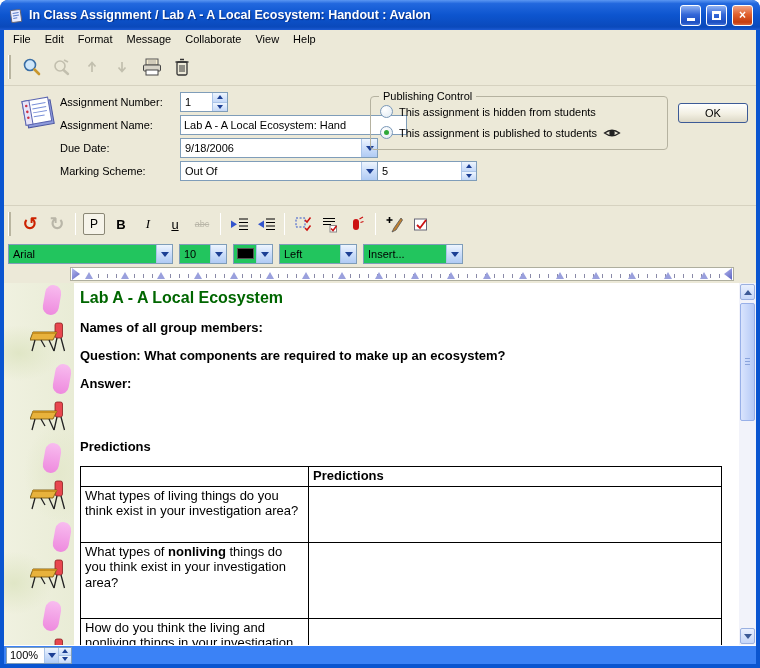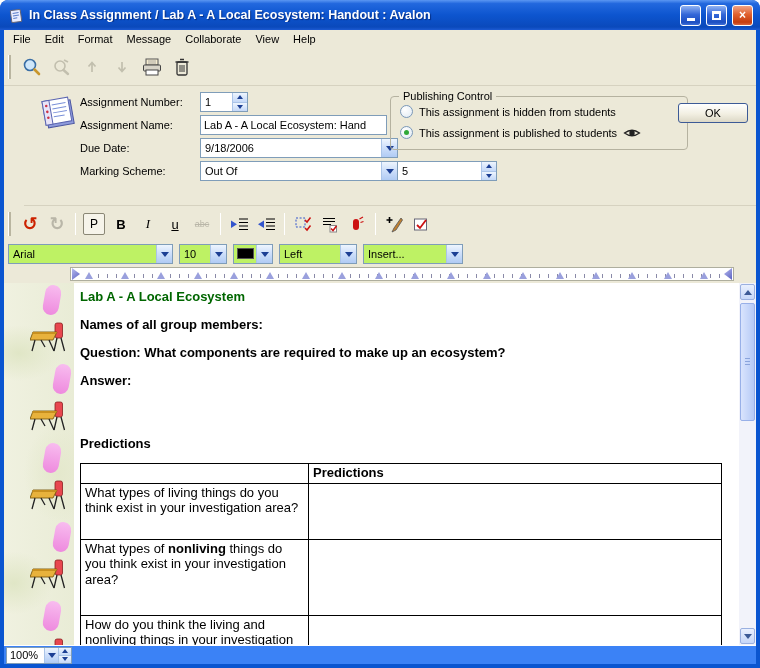--- a/index.html
+++ b/index.html
@@ -32,21 +32,21 @@
 
   
   .toolbar1 { height:38px; display:flex; align-items:center; gap:3px; padding-left:3px;
     border-bottom:1px solid #d6d2c0; }
   .grip { width:3px; height:24px; margin:0 4px 0 1px;
     background:linear-gradient(90deg,#fff 0 1px,#b9b5a0 1px 3px); }
   .icon-btn { width:27px; height:27px; display:flex; align-items:center; justify-content:center; }
 
   
   .formpanel { height:120px; position:relative; font-size:11px;
-    border-bottom:1px solid #d6d2c0;margin-left:20px; }
+    border-bottom:1px solid #d6d2c0; }
   .form-label { position:absolute; left:56px; width:118px; height:20px; line-height:20px; }
   .ctl { position:absolute; height:20px; background:#fff; border:1px solid #7f9db9;
     display:flex; align-items:stretch; font-size:11px; }
   .ctl .val { flex:1; display:flex; align-items:center; padding-left:4px; overflow:hidden; white-space:nowrap; }
   .dd-btn { width:16px; background:linear-gradient(180deg,#eef5fe,#cfe0fa 45%,#b0cbf4);
     border-left:1px solid #aac4e8; display:flex; align-items:center; justify-content:center; }
   .dd-arrow { width:0; height:0; border-left:4px solid transparent; border-right:4px solid transparent;
     border-top:5px solid #1c3f94; }
   .spin-col { width:15px; display:flex; flex-direction:column; border-left:1px solid #aac4e8; }
   .spin-half { flex:1; background:linear-gradient(180deg,#eef5fe,#c4d8f8); display:flex;
@@ -77,21 +77,21 @@
     font-size:13px; }
   .sep { width:1px; height:22px; background:#b9b5a0; border-right:1px solid #fff; margin:0 3px; }
   .glyph-red { color:#cc2200; font-size:18px; font-weight:bold; }
   .glyph-gray { color:#b9b6a8; font-size:18px; font-weight:bold; }
   .p-btn { width:22px; height:22px; border:1px solid #8a8775; border-radius:2px;
     background:#f6f4ea; font-size:12px; display:flex; align-items:center; justify-content:center; }
   .b-b { font-weight:bold; } .b-i { font-style:italic; font-family:"Liberation Serif",serif; }
   .b-u { text-decoration:underline; }
   .b-s { color:#b9b6a8; font-size:9px; text-decoration:line-through; }
   .etb2 { height:24px; display:flex; align-items:center; gap:6px; padding-left:4px; }
-  .combo { height:20px; background:#bef264; border:1px solid #7f9db9; display:flex; font-size:11px; }
+  .combo { height:20px; background:#22c55e; border:1px solid #7f9db9; display:flex; font-size:11px; }
   .combo .val { flex:1; display:flex; align-items:center; padding-left:4px; white-space:nowrap; overflow:hidden;}
   .swatch { width:17px; height:11px; margin:3px 0 0 3px; border:1px solid #555; }
 
   
   .ruler { height:17px; position:relative; }
   .ruler-bar { position:absolute; left:66px; right:22px; top:1px; height:14px;
     background:#fff; border:1px solid #aeae9e; }
   .ruler-bar::after { content:""; position:absolute; left:10px; right:10px; bottom:2px; height:4px;
     background:repeating-linear-gradient(90deg,transparent 0 8px,#8a8aa8 8px 9px); }
   .ruler-tri { position:absolute; bottom:1px; width:0; height:0; z-index:2;
@@ -108,21 +108,21 @@
     background:
       radial-gradient(60px 40px at 15px 70px,#e0e6c6 0%,transparent 70%),
       radial-gradient(50px 70px at 55px 190px,#e4e8cc 0%,transparent 70%),
       radial-gradient(55px 45px at 10px 300px,#e0e6c6 0%,transparent 70%),
       linear-gradient(90deg,#f0f1e0,#e9ecd6); }
   .strip-unit { height:77px; position:relative; }
   .capsule { width:16px; height:30px; border-radius:8px;
     background:linear-gradient(180deg,#f8bcef,#ee8ade); transform:rotate(10deg); }
   .desk { position:absolute; bottom:4px; left:26px; }
   .doccontent { position:absolute; left:70px; right:17px; top:0; bottom:0; padding:6px 0 0 6px; }
-  .doc-heading { font-size:13px; font-weight:bold; }
+  .doc-heading { font-size:16px; font-weight:bold; }
   .doc-p { font-size:13px; font-weight:bold; margin-top:13px; }
   .doc-section { font-size:13px; font-weight:bold; margin-top:48px; }
   table.qtable { border-collapse:collapse; margin-top:12px; width:642px; table-layout:fixed;
     font-size:13px; }
   .qtable th, .qtable td { border:1px solid #000; vertical-align:top; text-align:left;
     padding:1px 4px; line-height:1.18; font-weight:normal; }
   .qtable th { height:20px; font-weight:bold; }
   .qtable .col1 { width:228px; }
   .qtable tbody tr:nth-child(1) td { height:56px; }
   .qtable tbody tr:nth-child(2) td { height:76px; }
@@ -252,21 +252,21 @@
         <div class="spin-col">
           <div class="spin-half">
               <div class="tri-up"></div>
             </div>
           <div class="spin-half">
               <div class="tri-dn"></div>
             </div>
         </div>
       </div>
 
-      <input class="text-input" style="left: 176px; top: 29px; width: 187px;" type="text" value="Lab A - A Local Ecosystem: Hand">
+      <input class="text-input" style="left: 176px; top: 29px; width: 227px;" type="text" value="Lab A - A Local Ecosystem: Hand">
 
       <div class="ctl" style="left:176px;top:52px;width:198px">
         <div class="val">9/18/2006</div>
         <div class="dd-btn">
             <div class="dd-arrow"></div>
           </div>
       </div>
 
       <div class="ctl" style="left:176px;top:75px;width:198px">
         <div class="val">Out Of</div>

